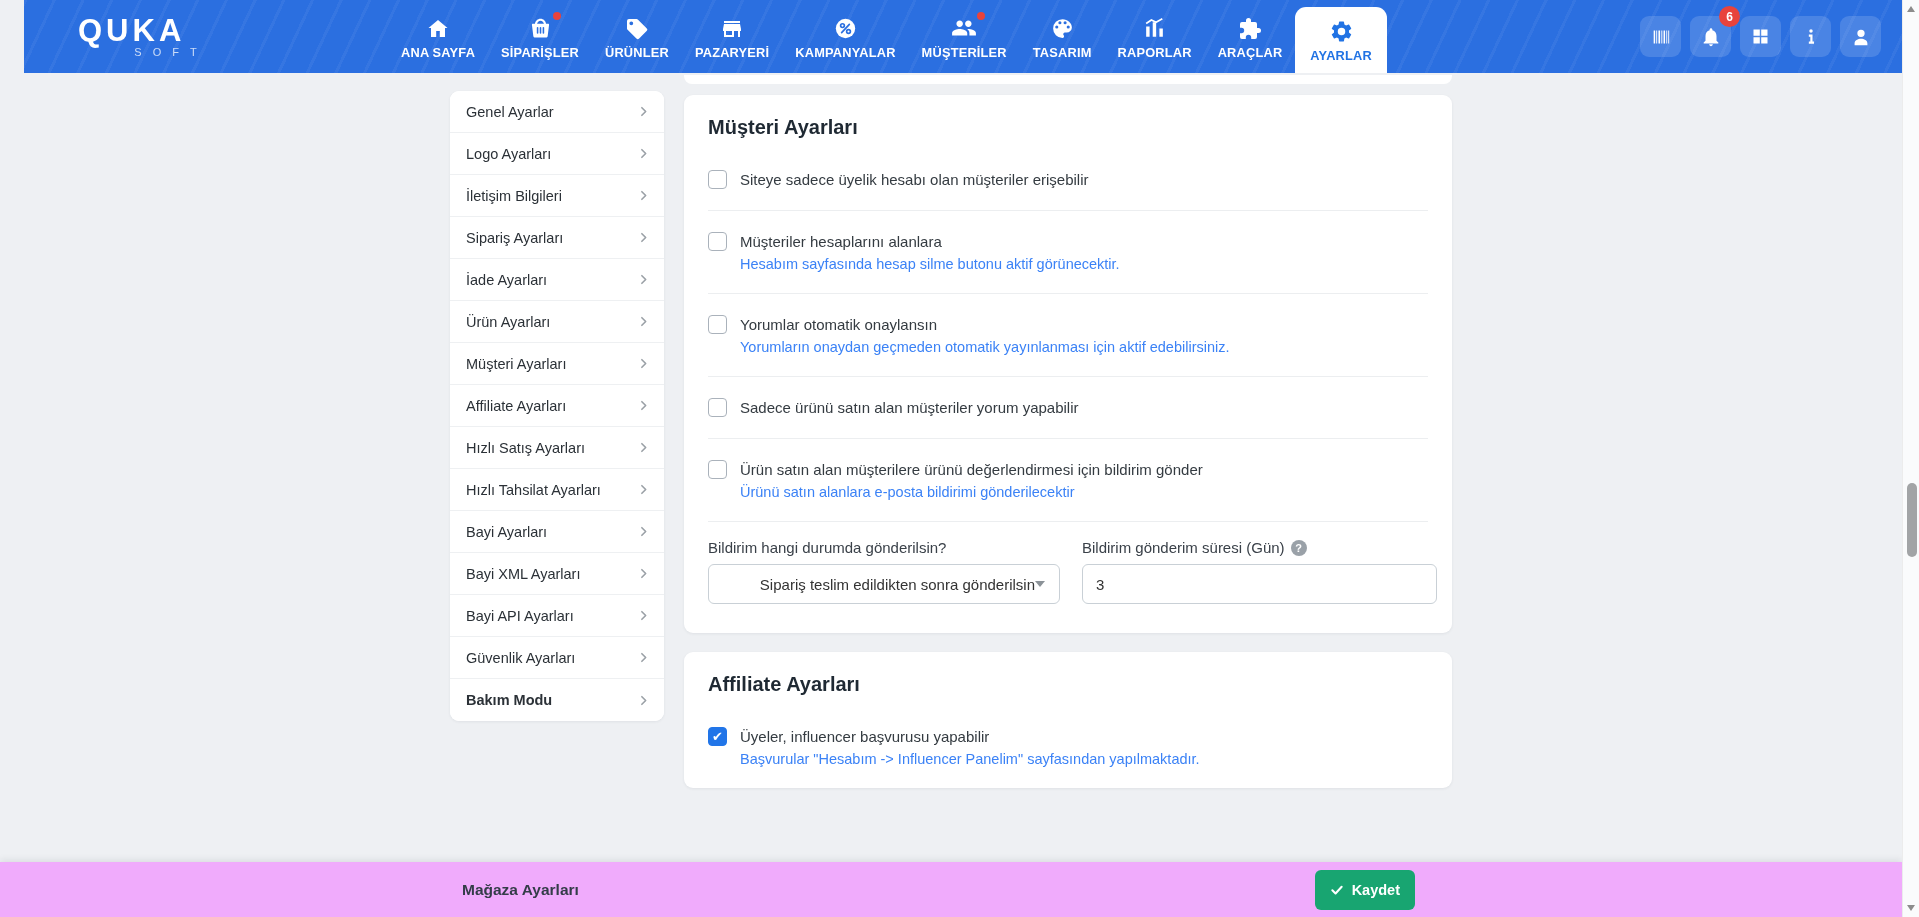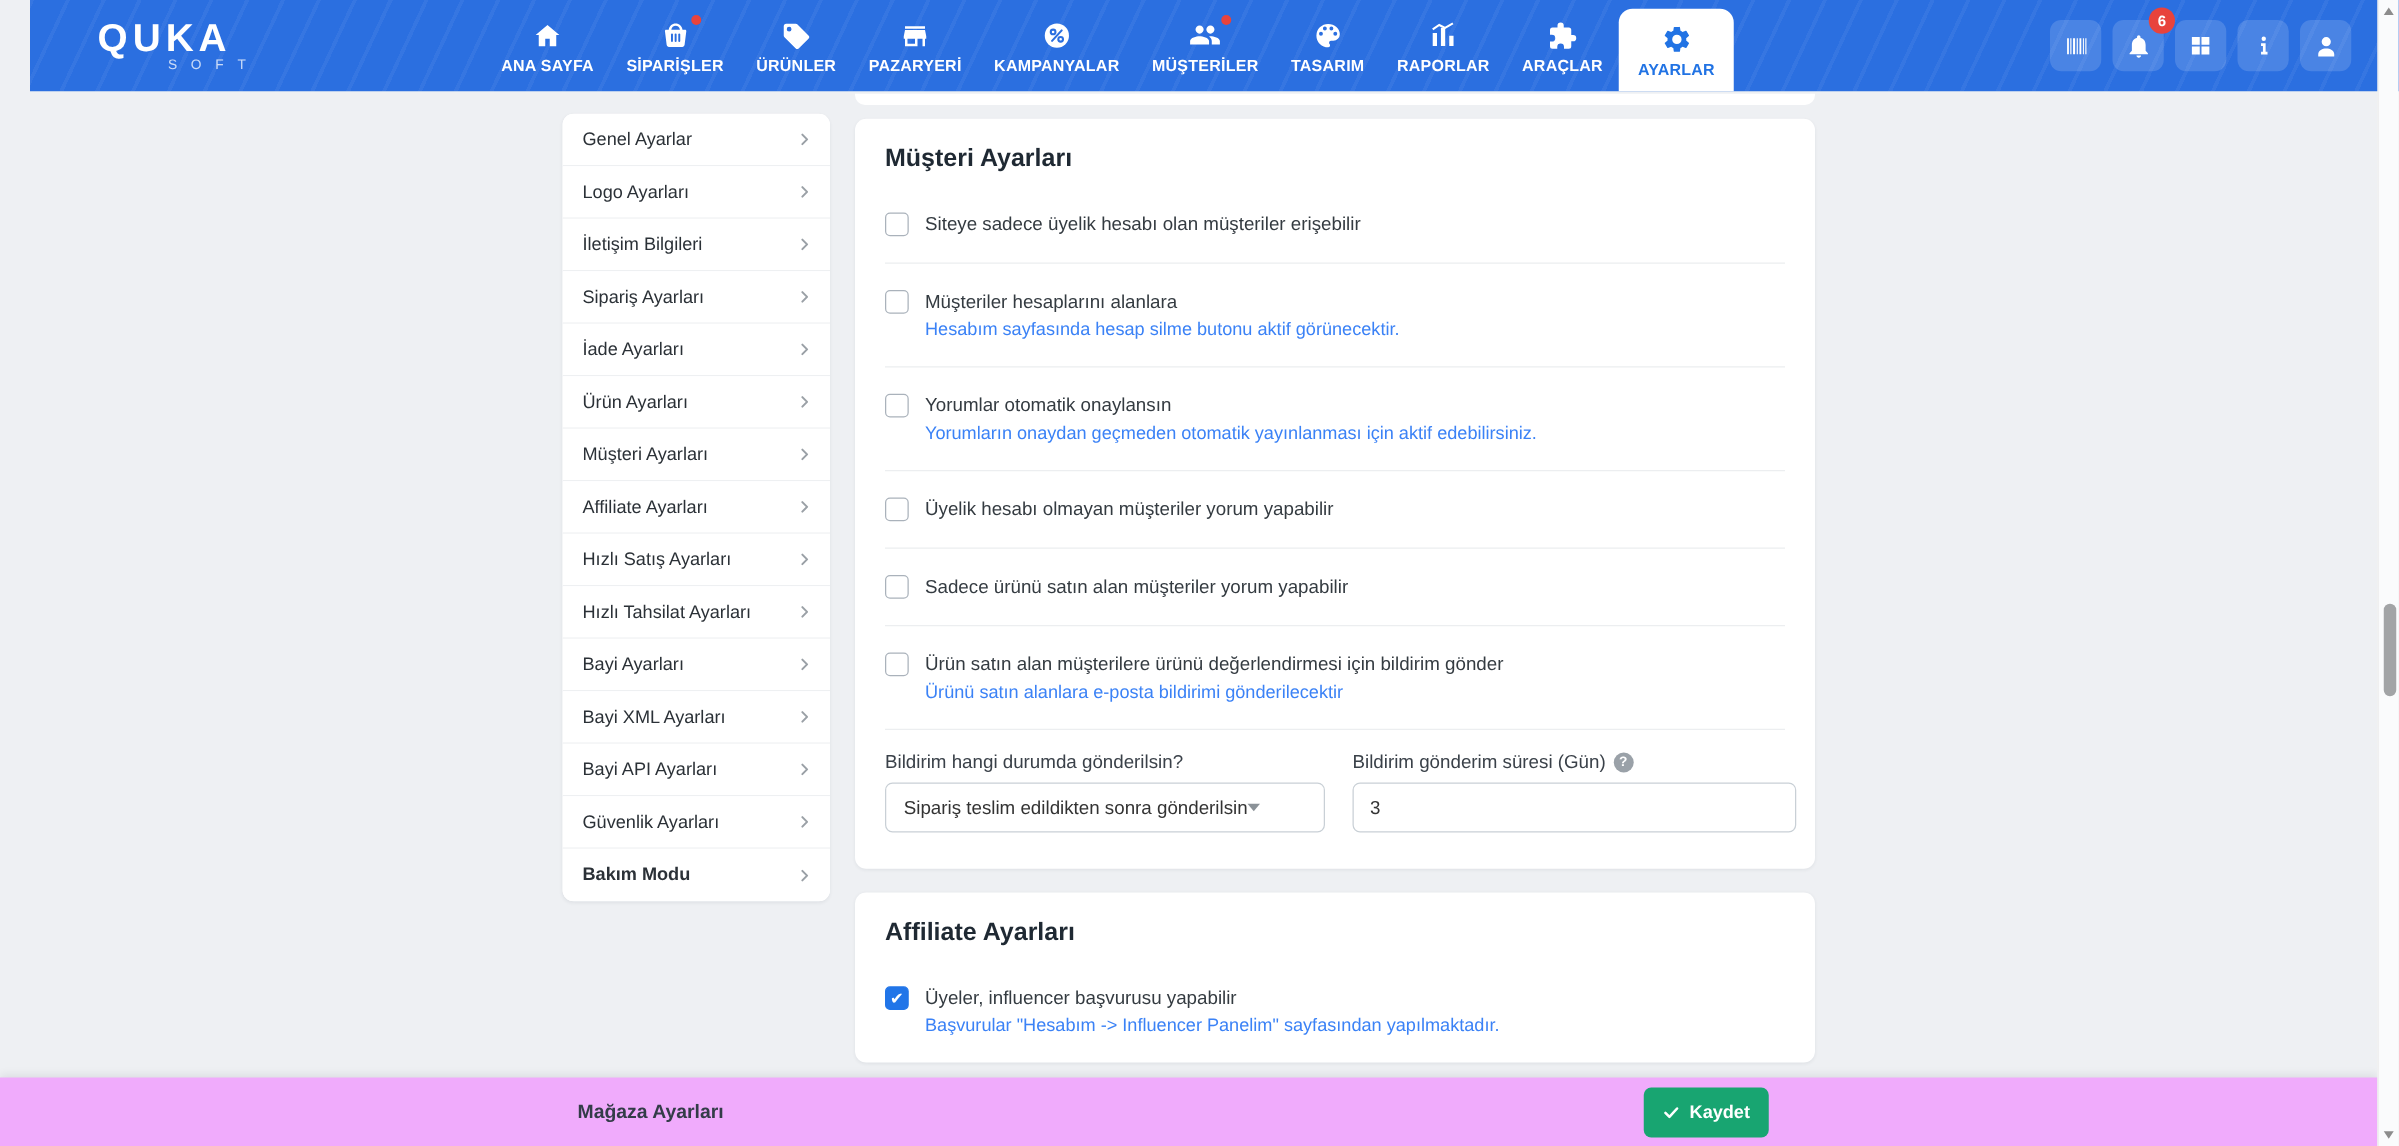--- a/index.html
+++ b/index.html
@@ -87,21 +87,21 @@
     content:"✔"; color:#fff; font-size:13px; position:absolute; left:3px; top:1px;
   }
   .cb-label { font-size:15px; color:#343b41; }
   .cb-helper { font-size:14.5px; color:#3b82f6; margin:5px 0 0 32px; }
 
   .form-row { display:flex; gap:22px; padding:17px 0 29px; }
   .form-col { display:flex; flex-direction:column; }
   .form-label { font-size:15px; color:#3a4149; margin-bottom:8px; display:flex; align-items:center; gap:6px; }
   .select-box {
     width:352px; height:40px; border:1px solid #c9d0d6; border-radius:6px;
-    display:flex; align-items:center; justify-content:flex-start;
+    display:flex; align-items:center; justify-content:flex-end;
     padding:0 14px; font-size:15px; color:#333; cursor:pointer; background:#fff;
   }
   .caret-down {
     width:0; height:0; border-left:5px solid transparent; border-right:5px solid transparent;
     border-top:6px solid #8b9298;
   }
   .text-input {
     width:355px; height:40px; border:1px solid #c9d0d6; border-radius:6px;
     padding:0 13px; font-size:15px; color:#333; font-family:"Liberation Sans", sans-serif;
     outline:none; background:#fff;
@@ -437,27 +437,20 @@
           </div>
 
           <div class="cb-row">
             <div class="cb-line">
               <span class="checkbox"></span>
               <span class="cb-label">Yorumlar otomatik onaylansın</span>
             </div>
             <div class="cb-helper">Yorumların onaydan geçmeden otomatik yayınlanması için aktif edebilirsiniz.</div>
           </div>
 
-          <div class="cb-row">
-            <div class="cb-line">
-              <span class="checkbox"></span>
-              <span class="cb-label">Üyelik hesabı olmayan müşteriler yorum yapabilir</span>
-            </div>
-
-          </div>
 
           <div class="cb-row">
             <div class="cb-line">
               <span class="checkbox"></span>
               <span class="cb-label">Sadece ürünü satın alan müşteriler yorum yapabilir</span>
             </div>
 
           </div>
 
           <div class="cb-row">

